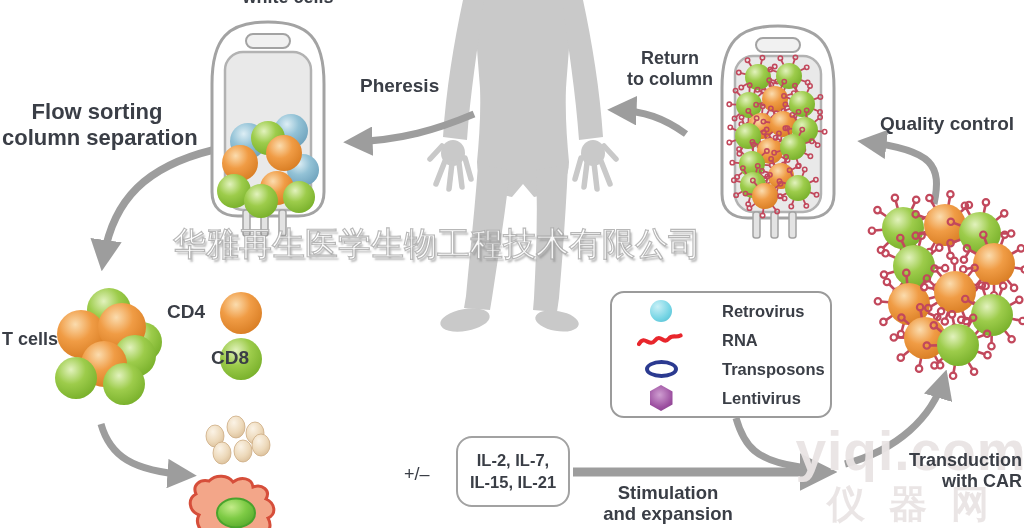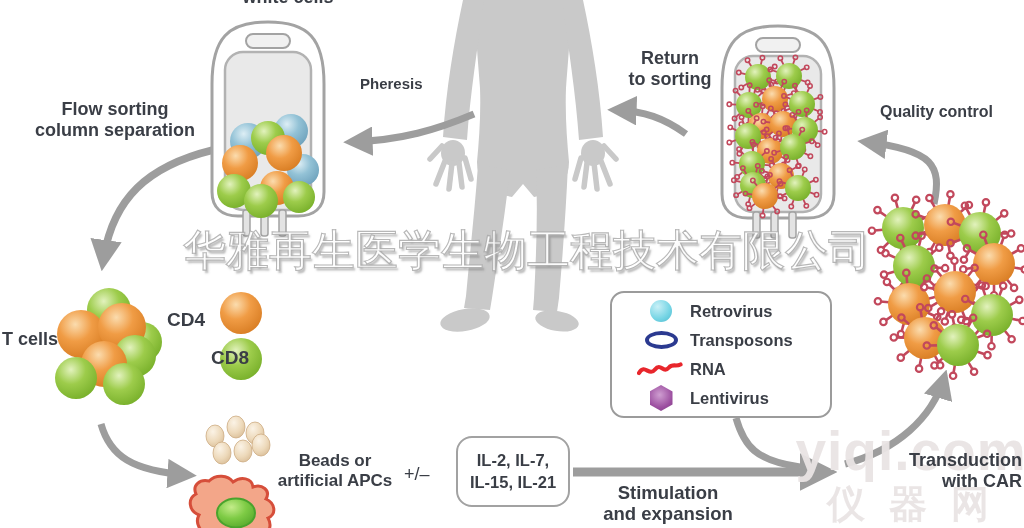--- a/index.html
+++ b/index.html
@@ -1,34 +1,34 @@
 <!DOCTYPE html>
 <html><head>
 <meta charset="utf-8">
 <style>
   html,body{margin:0;padding:0;background:#fff;}
   .canvas{position:relative;width:1024px;height:528px;background:#fff;overflow:hidden;
           font-family:"Liberation Sans","DejaVu Sans",sans-serif;}
   #art{position:absolute;left:0;top:0;z-index:1;}
   .wm{position:absolute;z-index:2;pointer-events:none;white-space:nowrap;}
-  .wm-company{left:183px;top:222px;font-size:43px;font-weight:400;letter-spacing:0px;
+  .wm-company{left:173px;top:222px;font-size:33px;font-weight:400;letter-spacing:0px;
       color:rgba(255,255,255,0.92);-webkit-text-stroke:1.1px rgba(165,165,165,0.8);
       text-shadow:2px 3px 2px rgba(125,125,125,0.5);text-align:right;}
   .wm-site{left:793px;top:424px;width:236px;text-align:center;color:rgba(233,228,228,0.95);
       font-weight:700;line-height:1.0;}
   .wm-site .l1{font-size:55px;letter-spacing:1px;}
   .wm-site .l2{font-size:38px;letter-spacing:24px;padding-left:18px;margin-top:6px;}
   .label{position:absolute;z-index:3;color:#3a3e46;font-weight:600;line-height:1.16;white-space:nowrap;}
   .center{text-align:center;}
   .right{text-align:right;}
   
   .legend{position:absolute;z-index:3;left:610px;top:291px;width:222px;height:127px;
       background:#fff;border:2.5px solid #9b9b9b;border-radius:14px;box-sizing:border-box;
       display:flex;flex-direction:column;justify-content:center;padding:2px 0;}
-  .lrow{display:flex;align-items:center;height:29px;padding-left:20px;}
+  .lrow{display:flex;align-items:center;height:29px;padding-left:20px;gap:32px;}
   .licon{width:58px;display:flex;justify-content:center;align-items:center;flex:0 0 58px;}
   .llabel{font-size:16.5px;font-weight:600;color:#3a3e46;}
   .shape-circle{width:22px;height:22px;border-radius:50%;}
   .shape-ellipse{width:33px;height:18px;border-radius:50%;border:4.5px solid #2b3a90;box-sizing:border-box;}
   .shape-hex{width:23px;height:26px;clip-path:polygon(50% 0%,100% 25%,100% 75%,50% 100%,0% 75%,0% 25%);}
   
   .ilbox{position:absolute;z-index:3;left:456px;top:436px;width:114px;height:71px;background:#fff;
       border:2.5px solid #a2a2a2;border-radius:16px;box-sizing:border-box;
       display:flex;flex-direction:column;justify-content:center;text-align:center;
       font-size:16.5px;font-weight:600;color:#3a3e46;line-height:1.3;}
@@ -671,43 +671,39 @@
     </svg>
 
   <div class="wm wm-company">华雅再生医学生物工程技术有限公司</div>
   <div class="wm wm-site">
     <div class="l1">yiqi.com</div>
     <div class="l2">仪器网</div>
   </div>
 
   <div class="label center" style="left:226px;top:-13px;width:124px;font-size:18px;">white cells</div>
 
-  <div class="label center" style="left:20px;top:99px;width:190px;font-size:18px;">
+  <div class="label center" style="left:2px;top:99px;width:190px;font-size:22px;">
     <div>Flow sorting</div>
     <div>column separation</div>
   </div>
 
-  <div class="label" style="left:360px;top:75px;font-size:15px;">Pheresis</div>
+  <div class="label" style="left:360px;top:75px;font-size:19px;">Pheresis</div>
 
   <div class="label center" style="left:620px;top:48px;width:100px;font-size:18px;">
     <div>Return</div>
-    <div>to sorting</div>
+    <div>to column</div>
   </div>
 
-  <div class="label" style="left:880px;top:103px;font-size:16px;">Quality control</div>
+  <div class="label" style="left:880px;top:113px;font-size:19px;">Quality control</div>
 
   <div class="label" style="left:2px;top:329px;font-size:18px;">T cells</div>
 
-  <div class="label" style="left:167px;top:301px;font-size:19px;margin-top:8px;">CD4</div>
+  <div class="label" style="left:167px;top:301px;font-size:19px;">CD4</div>
   <div class="label" style="left:167px;top:347px;font-size:19px;margin-left:44px;">CD8</div>
 
-  <div class="label center" style="left:268px;top:451px;width:134px;font-size:17px;">
-    <div>Beads or</div>
-    <div>artificial APCs</div>
-  </div>
 
   <div class="label" style="left:404px;top:464px;font-size:18px;font-weight:400;">+/–</div>
 
   <div class="ilbox">
     <div>IL-2, IL-7,</div>
     <div>IL-15, IL-21</div>
   </div>
 
   <div class="label right" style="left:898px;top:450px;width:124px;font-size:18px;">
     <div>Transduction</div>
@@ -718,36 +714,36 @@
     <div>Stimulation</div>
     <div>and expansion</div>
   </div>
 
   <div class="legend">
     <div class="lrow">
       <span class="licon">
           <span class="shape-circle" style="background: radial-gradient(circle at 35% 30%, rgb(201, 240, 247), rgb(116, 212, 228) 60%, rgb(77, 185, 205));"></span>
         </span>
       <span class="llabel">Retrovirus</span>
-    </div>
-    <div class="lrow">
-      <span class="licon">
-          <span class="shape-ellipse" style="border-color: rgb(43, 58, 144);"></span>
-        </span>
-      <span class="llabel">Transposons</span>
     </div>
     <div class="lrow">
       <span class="licon">
         <svg width="48" height="17">
           <path class="rna-path" d="M2,12 C8,2 12,16 18,8.5 C24,1 26,13.5 32,6.5 C35.5,2.5 39,6 43.5,3.5" fill="none" stroke="#e8262c" stroke-width="4.2" stroke-linecap="round"></path>
         </svg>
       </span>
       <span class="llabel">RNA</span>
     </div>
     <div class="lrow">
       <span class="licon">
+          <span class="shape-ellipse" style="border-color: rgb(43, 58, 144);"></span>
+        </span>
+      <span class="llabel">Transposons</span>
+    </div>
+    <div class="lrow">
+      <span class="licon">
           <span class="shape-hex" style="background: radial-gradient(circle at 42% 38%, rgb(207, 158, 209), rgb(156, 79, 160) 60%, rgb(124, 58, 130));"></span>
         </span>
       <span class="llabel">Lentivirus</span>
     </div>
   </div>
 
 </div>
 
 </body></html>

